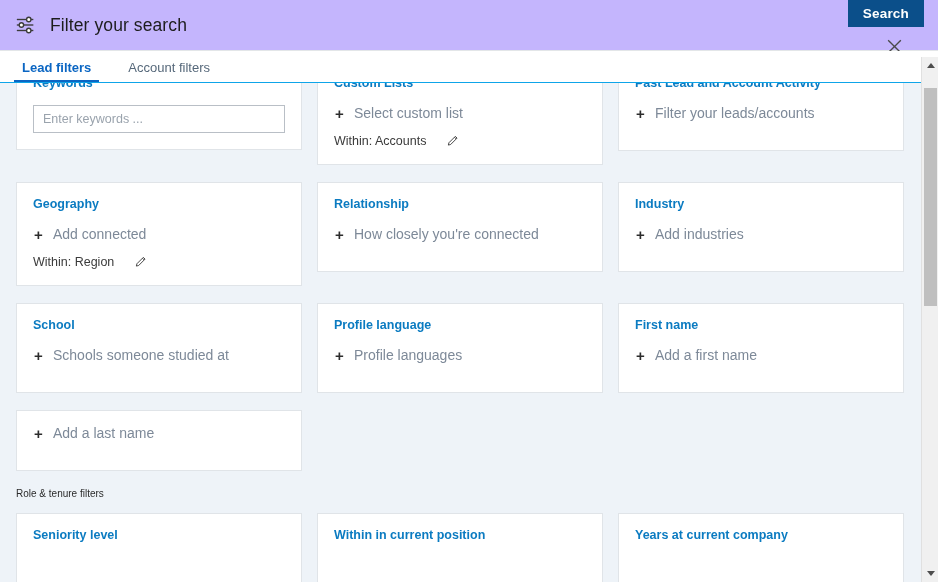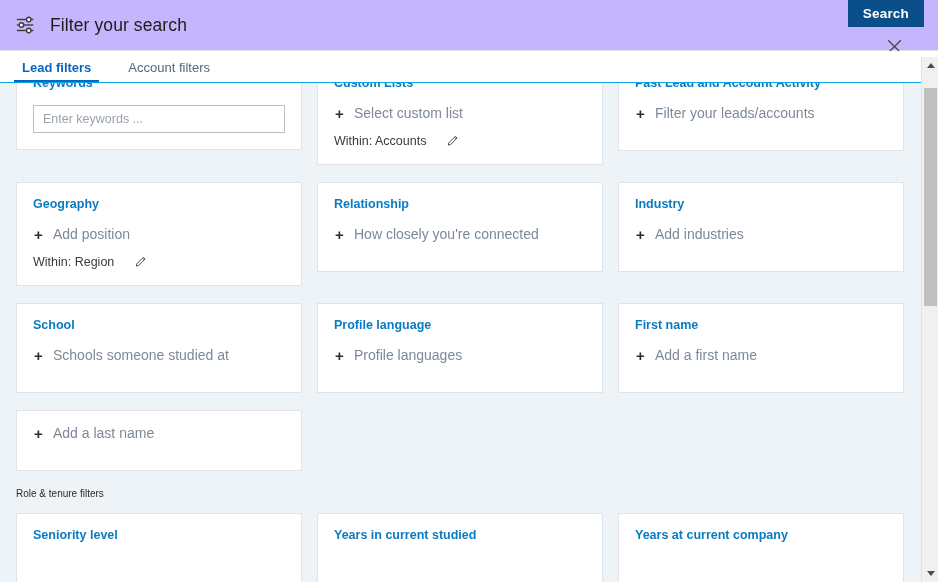--- a/index.html
+++ b/index.html
@@ -345,21 +345,21 @@
         </div>
 
       </div>
 
       <div class="row">
 
         <div class="card">
           <div class="card-title">Geography</div>
           <div class="add-row">
             <span class="plus-icon">+</span>
-            <span class="add-label">Add position</span>
+            <span class="add-label">Add connected</span>
           </div>
           <div class="within-row">
             <span class="within-label">Within: Region</span>
             <svg class="pencil-icon" viewBox="0 0 24 24">
               <path d="M4 19l1-4L16 4l3 3L8 18l-4 1z" fill="none" stroke="#3c3c3c" stroke-width="1.6" stroke-linejoin="round"></path>
               <line x1="14.5" y1="5.5" x2="17.5" y2="8.5" stroke="#3c3c3c" stroke-width="1.6"></line>
             </svg>
           </div>
         </div>
 
@@ -420,21 +420,21 @@
 
       <div class="section-heading">Role &amp; tenure filters</div>
 
       <div class="row clipped">
 
         <div class="card">
           <div class="card-title">Seniority level</div>
         </div>
 
         <div class="card">
-          <div class="card-title">Years in current studied</div>
+          <div class="card-title">Within in current position</div>
         </div>
 
         <div class="card">
           <div class="card-title">Years at current company</div>
         </div>
 
       </div>
 
     </div>
   </div>

